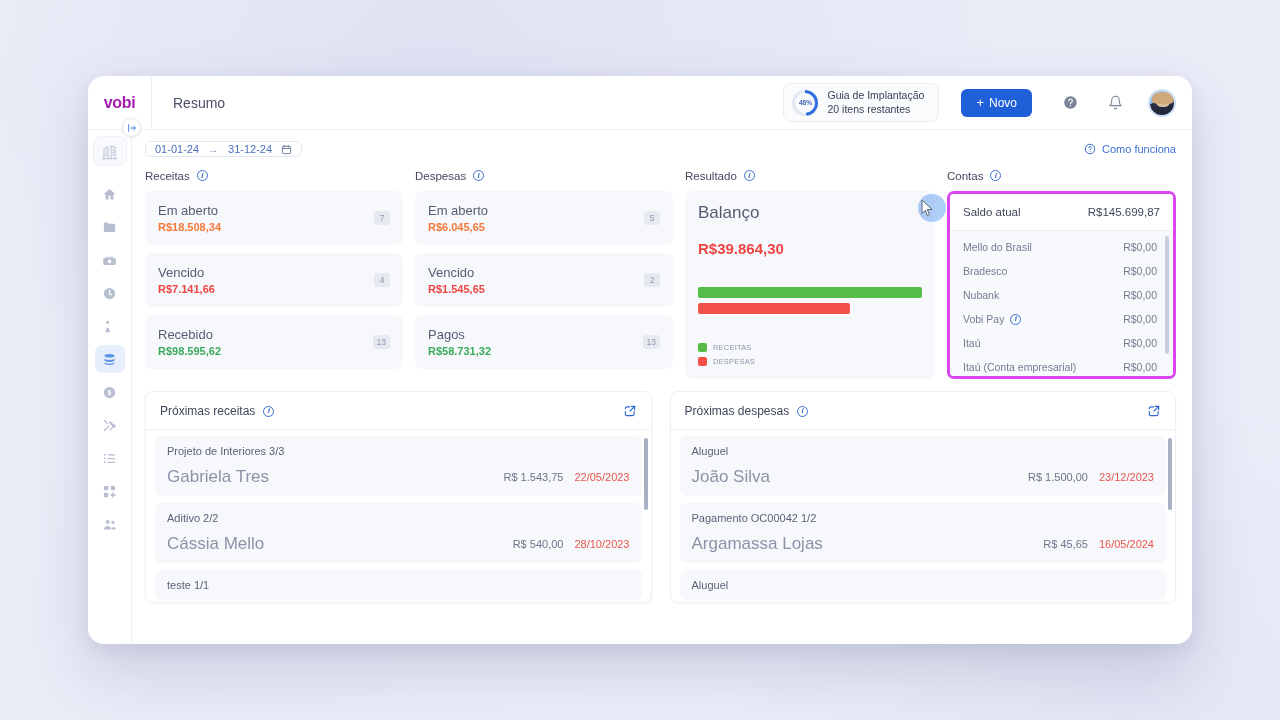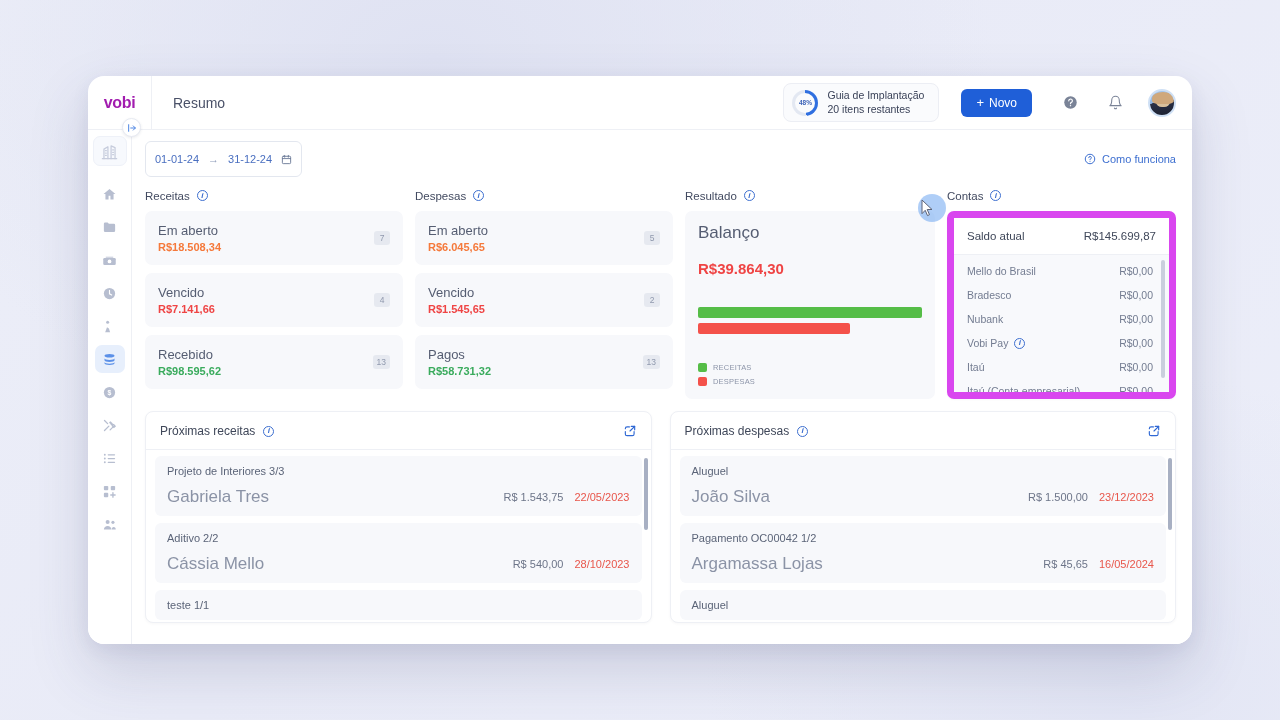--- a/index.html
+++ b/index.html
@@ -154,21 +154,21 @@
     overflow: hidden;
     position: relative;
   }
   .main-head {
     display: flex; align-items: center;
     margin-bottom: 11px;
   }
   .daterange {
     display: flex; align-items: center; gap: 9px;
     border: 1px solid #e3e7ef; border-radius: 6px;
-    height: 36px; padding: 0 9px;
+    height: 16px; padding: 0 9px;
     font-size: 11px; color: #4a6fc0; cursor: pointer;
   }
   .daterange .arrow { color: #8c9ab8; font-size: 11px; }
   .daterange .cal { color: #6b7997; display:flex; }
   .como-funciona {
     margin-left: auto;
     display: flex; align-items: center; gap: 6px;
     font-size: 11px; color: #3d6fd0; cursor: pointer;
   }
 
@@ -230,21 +230,21 @@
   .legend { margin-top: 24px; }
   .legend-row { display: flex; align-items: center; gap: 6px; margin-bottom: 5px; }
   .sw { width: 9px; height: 9px; border-radius: 2px; }
   .sw.green { background: #55bd47; }
   .sw.red { background: #f4514a; }
   .legend-row span { font-size: 7.5px; color: #8d95a9; letter-spacing: .2px; }
 
   
   .contas-card {
     background: #fff; border-radius: 7px;
-    border: 7px solid #d946ef;
+    border: 3px solid #d946ef;
     height: 188px; overflow: hidden;
     display: flex; flex-direction: column;
     box-shadow: 0 1px 2px rgba(40,50,80,.03);
   }
   .saldo-row {
     display: flex; align-items: center;
     padding: 12px 13px;
     border-bottom: 1px solid #eef0f5;
     background: #fff;
   }

